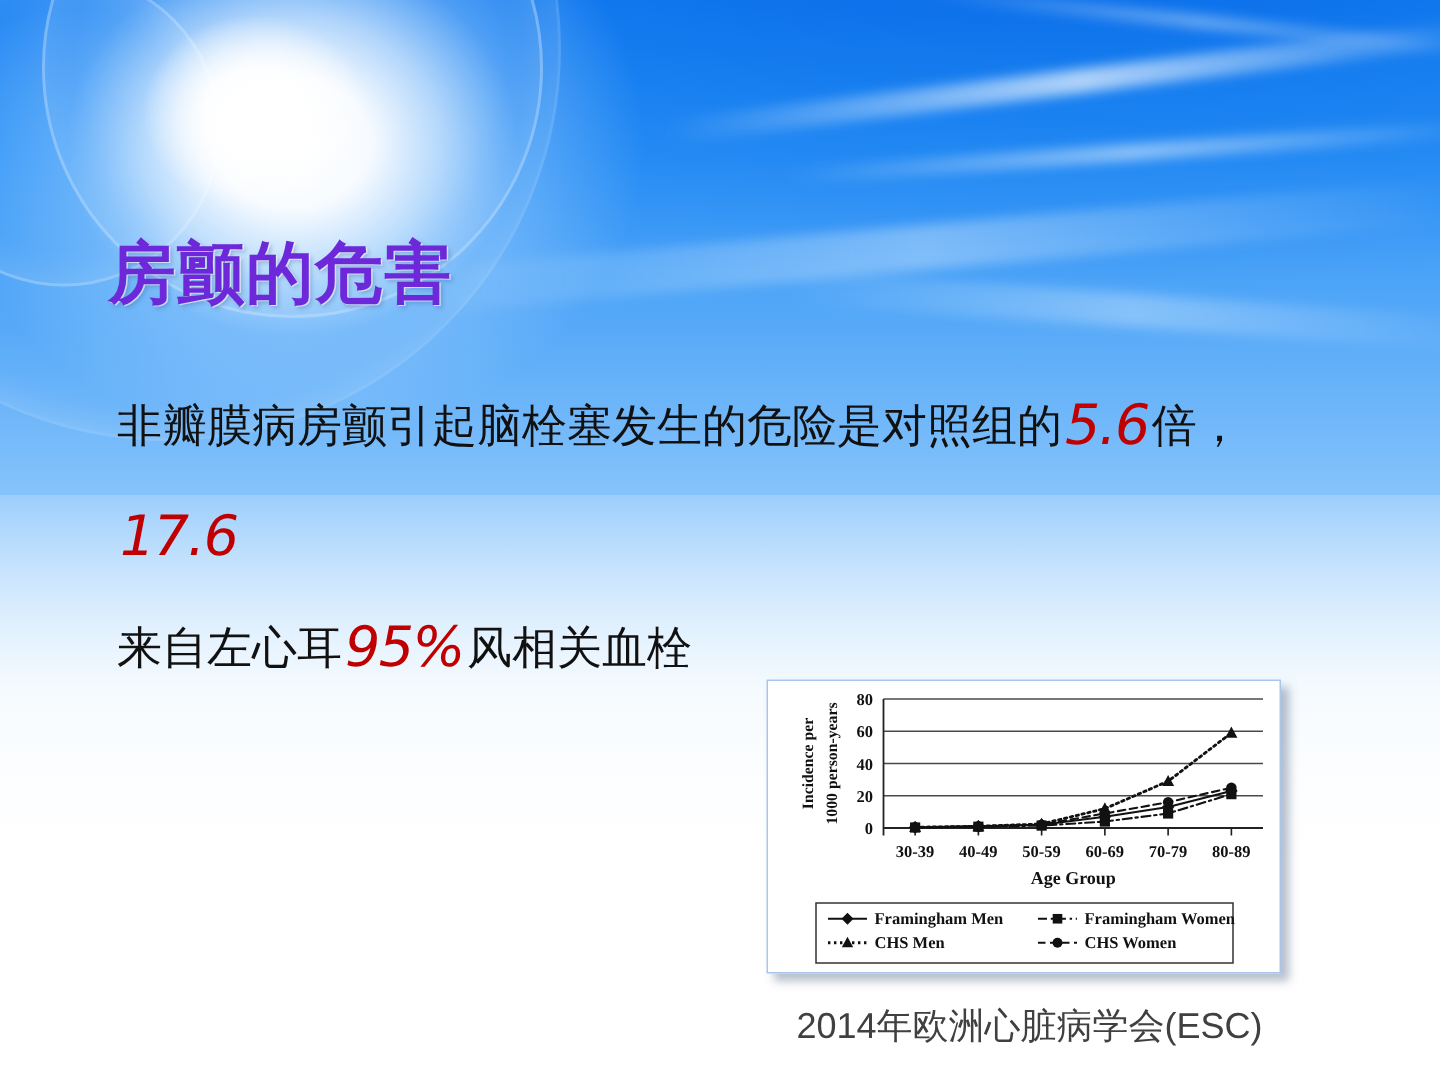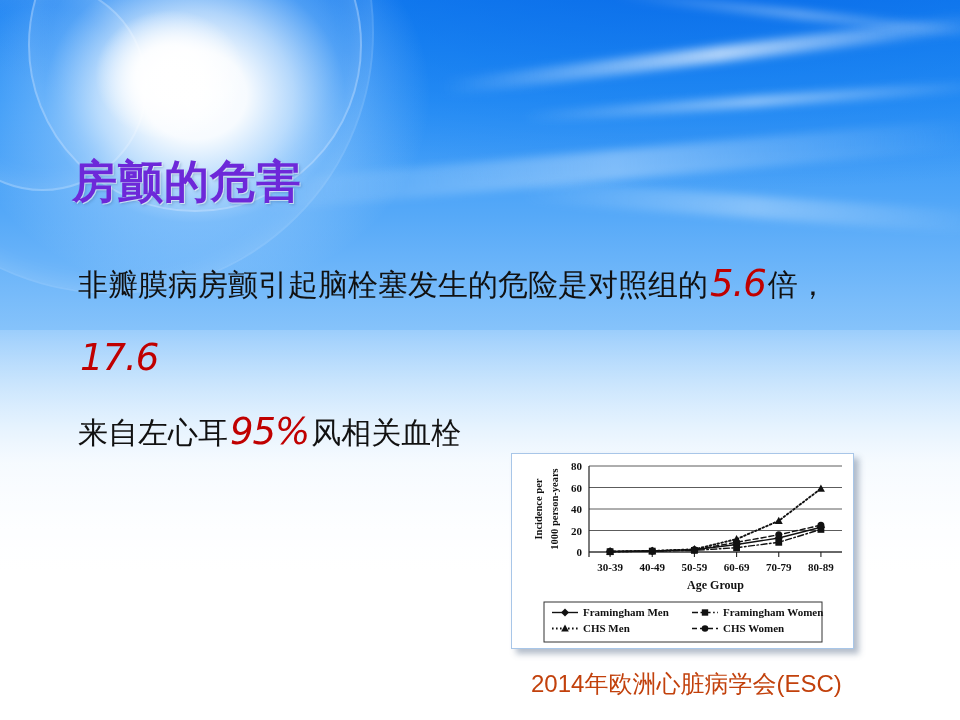--- a/index.html
+++ b/index.html
@@ -87,21 +87,21 @@
     position:absolute;left:511px;top:453px;width:343px;height:196px;
     background:#ffffff;border:1px solid #a8c6e8;
     box-shadow:5px 5px 6px rgba(90,110,140,.45);
     box-sizing:border-box;
   }
   .chart-inner{position:absolute;inset:0;}
   .chart-svg{display:block;}
 
   .chart-caption{
     position:absolute;left:531px;top:668px;
-    font-size:24px;color:#c2410c;white-space:nowrap;
+    font-size:24px;color:#404040;white-space:nowrap;
   }
 </style>
 </head>
 <body>
 
 <div id="slide">
 
   <div class="sky-base"></div>
   <div class="sky-topdeep"></div>
   <div class="flare-ring ring-c"></div>

